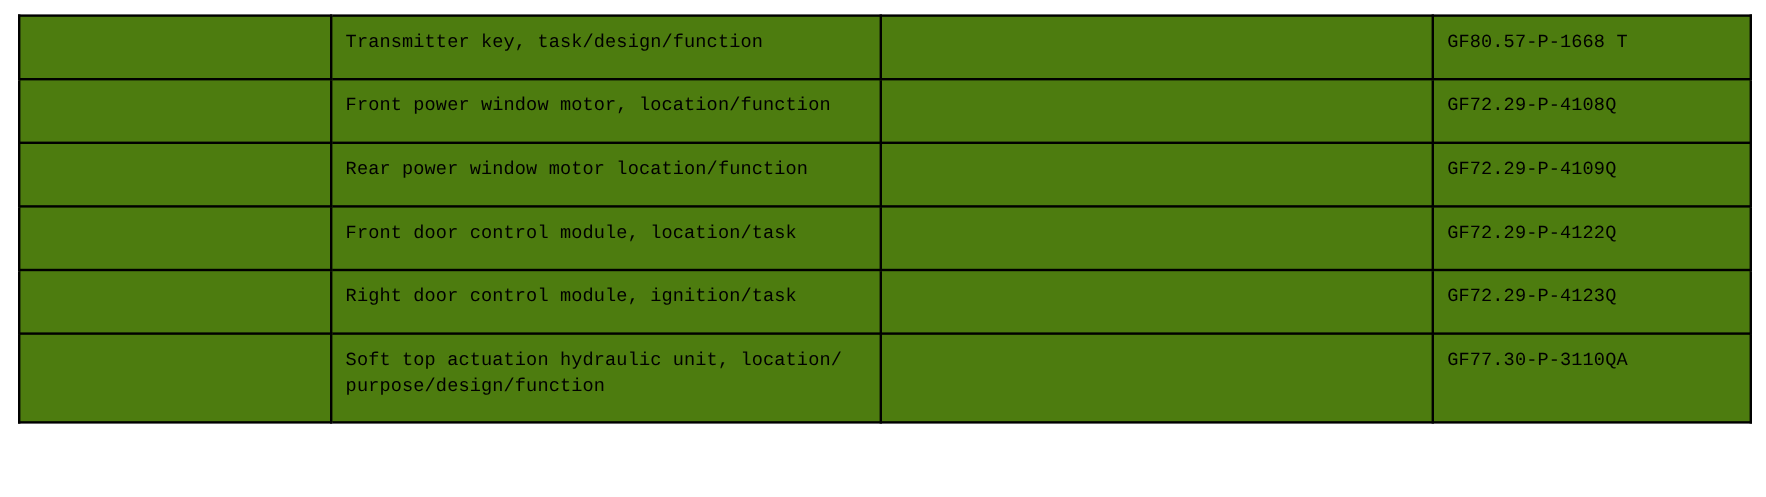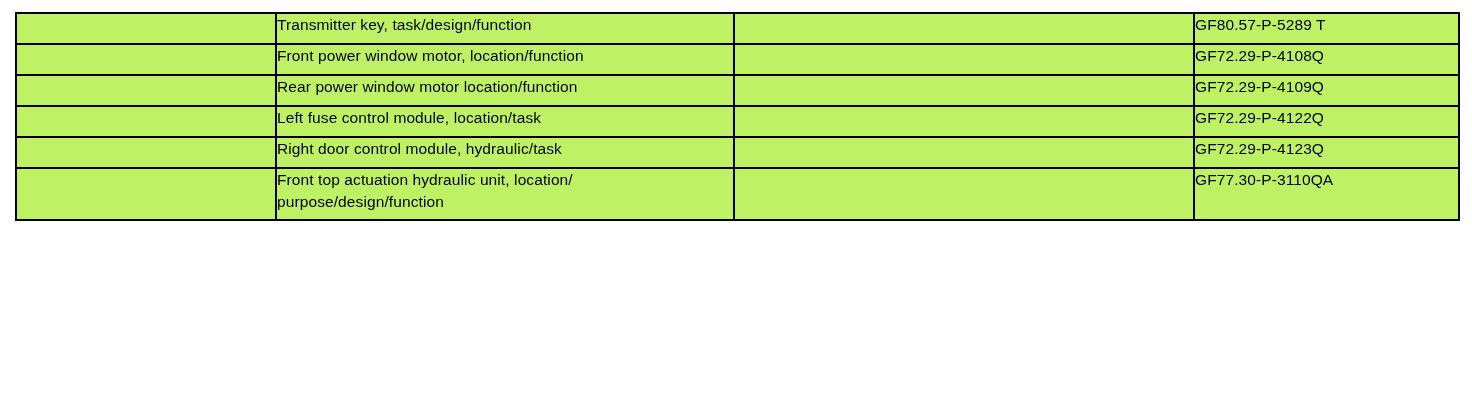--- a/index.html
+++ b/index.html
@@ -31,25 +31,26 @@
   }
 
   table.doc-table col.c-blank-left  { width: 260px; }
   table.doc-table col.c-title       { width: 458px; }
   table.doc-table col.c-blank-mid   { width: 460px; }
   table.doc-table col.c-docno       { width: 265px; }
 
   table.doc-table td {
     border: 2px solid #000000;
     vertical-align: top;
-    padding: 0;
+    padding: 11px;
     font-size: 15.5px;
     line-height: 21.5px;
     letter-spacing: 0.1px;
-    background: #bef264;
+    background: #4d7c0f;
+    font-family: Liberation Mono, monospace;
   }
 
   td.cell-blank {
     
   }
 
   td.cell-title {
     padding: 4px 6px 5px 8px;
     white-space: pre-line;
   }
@@ -72,48 +73,48 @@
       <col class="c-blank-left">
       <col class="c-title">
       <col class="c-blank-mid">
       <col class="c-docno">
     </colgroup>
     <tbody>
         <tr class="row-1line">
           <td class="cell-blank"></td>
           <td class="cell-title">Transmitter key, task/design/function</td>
           <td class="cell-blank"></td>
-          <td class="cell-docno">GF80.57-P-5289 T</td>
+          <td class="cell-docno">GF80.57-P-1668 T</td>
         </tr>
         <tr class="row-1line">
           <td class="cell-blank"></td>
           <td class="cell-title">Front power window motor, location/function</td>
           <td class="cell-blank"></td>
           <td class="cell-docno">GF72.29-P-4108Q</td>
         </tr>
         <tr class="row-1line">
           <td class="cell-blank"></td>
           <td class="cell-title">Rear power window motor location/function</td>
           <td class="cell-blank"></td>
           <td class="cell-docno">GF72.29-P-4109Q</td>
         </tr>
         <tr class="row-1line">
           <td class="cell-blank"></td>
-          <td class="cell-title">Left fuse control module, location/task</td>
+          <td class="cell-title">Front door control module, location/task</td>
           <td class="cell-blank"></td>
           <td class="cell-docno">GF72.29-P-4122Q</td>
         </tr>
         <tr class="row-1line">
           <td class="cell-blank"></td>
-          <td class="cell-title">Right door control module, hydraulic/task</td>
+          <td class="cell-title">Right door control module, ignition/task</td>
           <td class="cell-blank"></td>
           <td class="cell-docno">GF72.29-P-4123Q</td>
         </tr>
         <tr class="row-2line">
           <td class="cell-blank"></td>
-          <td class="cell-title">Front top actuation hydraulic unit, location/
+          <td class="cell-title">Soft top actuation hydraulic unit, location/
 purpose/design/function</td>
           <td class="cell-blank"></td>
           <td class="cell-docno">GF77.30-P-3110QA</td>
         </tr>
       </tbody>
   </table>
 </div>
 
 </body></html>

